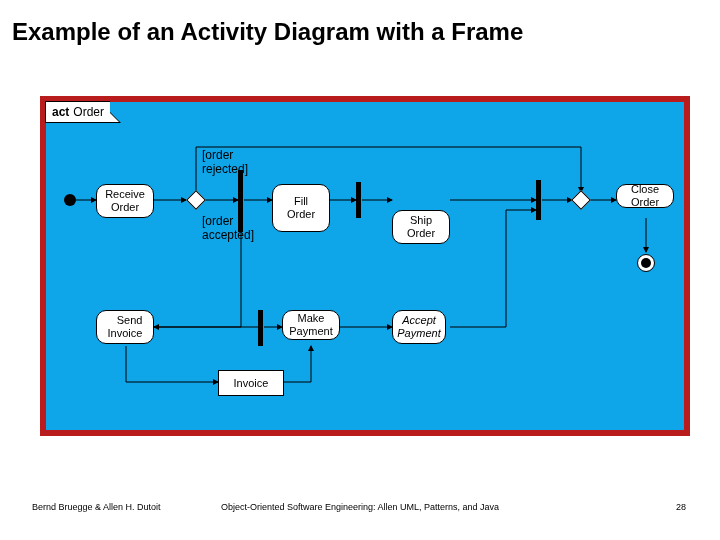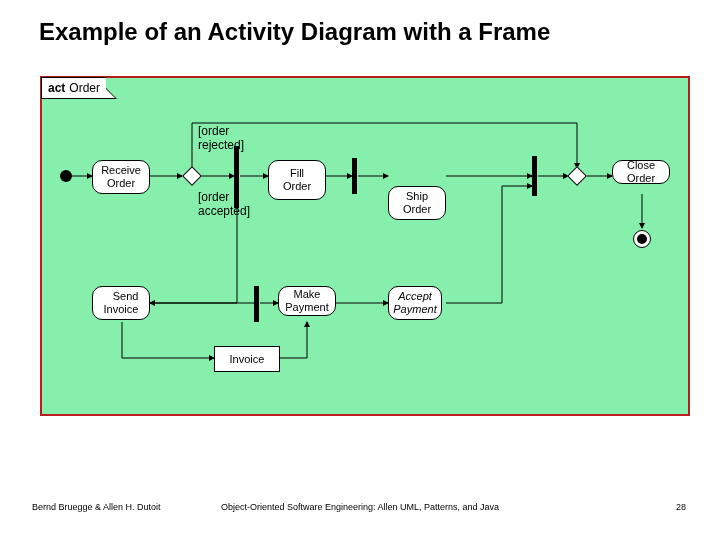--- a/index.html
+++ b/index.html
@@ -7,31 +7,31 @@
     width: 720px;
     height: 540px;
     background: #fff;
     font-family: Arial, Helvetica, sans-serif;
     position: relative;
     overflow: hidden;
   }
   .title {
     font-size: 24px;
     font-weight: bold;
-    padding: 18px 0 0 39px;
+    padding: 18px 0 0 12px;
     color: #000;
   }
   .frame {
     position: absolute;
     left: 40px;
-    top: 76px;
+    top: 96px;
     width: 650px;
     height: 340px;
-    border: 2px solid #b91c1c;
-    background: #86efac;
+    border: 6px solid #b91c1c;
+    background: #0ea5e9;
   }
   .frame-tab {
     position: absolute;
     left: -1px;
     top: -1px;
     display: flex;
     align-items: center;
     height: 22px;
   }
   .frame-tab-body {
@@ -211,21 +211,21 @@
   </svg>
 
   <div class="initial" style="left:18px; top:92px;"></div>
 
   <div class="activity" style="left:50px; top:82px; width:58px; height:34px;">Receive<br>Order</div>
 
   <div class="decision" style="left:143px; top:91px;"></div>
 
   <div class="bar" style="left:192px; top:68px; width:5px; height:62px;"></div>
 
-  <div class="activity" style="left:226px; top:82px; width:58px; height:40px;">Fill<br>Order</div>
+  <div class="activity" style="left:226px; top:82px; width:58px; height:48px;">Fill<br>Order</div>
 
   <div class="bar" style="left:310px; top:80px; width:5px; height:36px;"></div>
 
   <div class="activity" style="left:346px; top:82px; width:58px; height:34px;margin-top:26px;">Ship<br>Order</div>
 
   <div class="bar" style="left:490px; top:78px; width:5px; height:40px;"></div>
 
   <div class="decision" style="left:528px; top:91px;"></div>
 
   <div class="activity" style="left:570px; top:82px; width:58px; height:24px;">Close<br>Order</div>

